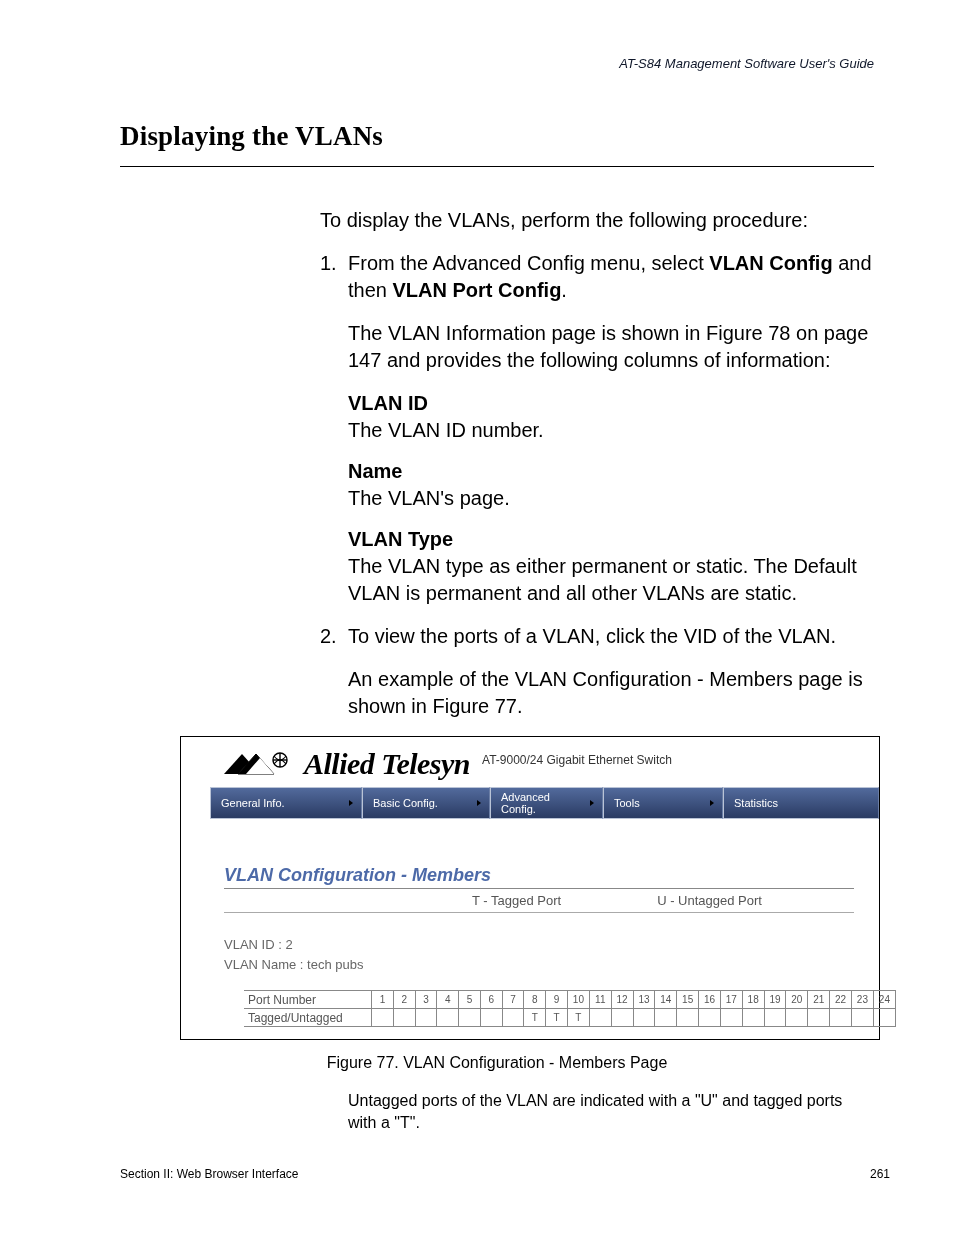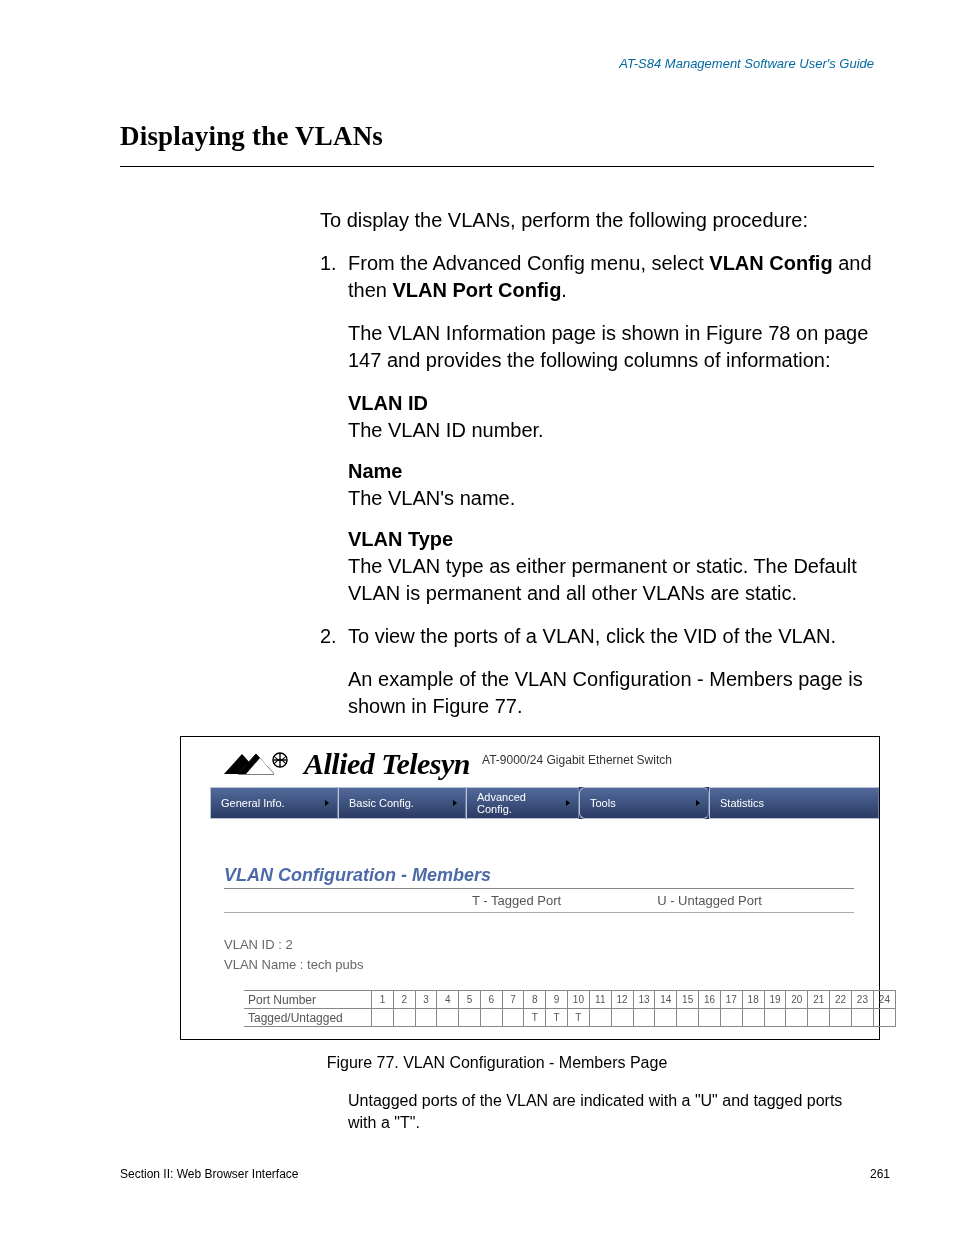--- a/index.html
+++ b/index.html
@@ -9,21 +9,21 @@
     background: #fff;
     font-family: Arial, Helvetica, sans-serif;
     color: #000;
     position: relative;
     padding: 56px 80px 40px 120px;
   }
   .header-right {
     text-align: right;
     font-size: 13px;
     font-style: italic;
-    color: #0369a1;
+    color: #0f172a;
     margin-bottom: 50px;
   }
   h1.section-title {
     font-family: Georgia, "Times New Roman", serif;
     font-size: 27px;
     font-weight: bold;
     border-bottom: 1.5px solid #000;
     padding-bottom: 14px;
     margin-bottom: 40px;
     letter-spacing: 0.2px;
@@ -94,24 +94,24 @@
   .menubar-item {
     border: 1px solid #b9c3d6;
     border-right: 1px solid #6b7ea5;
     padding: 3px 8px 3px 10px;
     display: flex;
     align-items: center;
     justify-content: space-between;
     gap: 8px;
     background: linear-gradient(#526a9c, #2a3b63);
   }
-  .mi-wide1 { width: 128px; }
+  .mi-wide1 { width: 152px; }
   .mi-wide2 { width: 128px; }
   .mi-wide3 { width: 113px; }
-  .mi-wide4 { width: 130px; border-radius: 6px; }
+  .mi-wide4 { width: 120px; }
   .mi-wide5 { flex: 1; }
   .menu-tri {
     width: 0; height: 0;
     border-top: 3px solid transparent;
     border-bottom: 3px solid transparent;
     border-left: 4px solid #fff;
     display: inline-block;
   }
   .menu-tri.dark { border-left-color: #000; }
   .app-body { padding: 46px 14px 12px 14px; }
@@ -198,21 +198,21 @@
 
   <div class="ol-item">
     <span class="ol-num">1.</span>
     <div class="ol-inner">
       <span>From the Advanced Config menu, select </span><b>VLAN Config</b><span> and then </span><b>VLAN Port Config</b><span>.</span>
     </div>
     <p class="ol-inner">The VLAN Information page is shown in Figure 78 on page 147 and provides the following columns of information:</p>
     <div class="dt">VLAN ID</div>
     <div class="dd">The VLAN ID number.</div>
     <div class="dt">Name</div>
-    <div class="dd">The VLAN's name.</div>
+    <div class="dd">The VLAN's page.</div>
     <div class="dt">VLAN Type</div>
     <div class="dd">The VLAN type as either permanent or static. The Default VLAN is permanent and all other VLANs are static.</div>
   </div>
 
   <div class="ol-item">
     <span class="ol-num">2.</span>
     <div class="ol-inner">To view the ports of a VLAN, click the VID of the VLAN.</div>
     <p class="ol-inner">An example of the VLAN Configuration - Members page is shown in Figure 77.</p>
   </div>
 </div>

